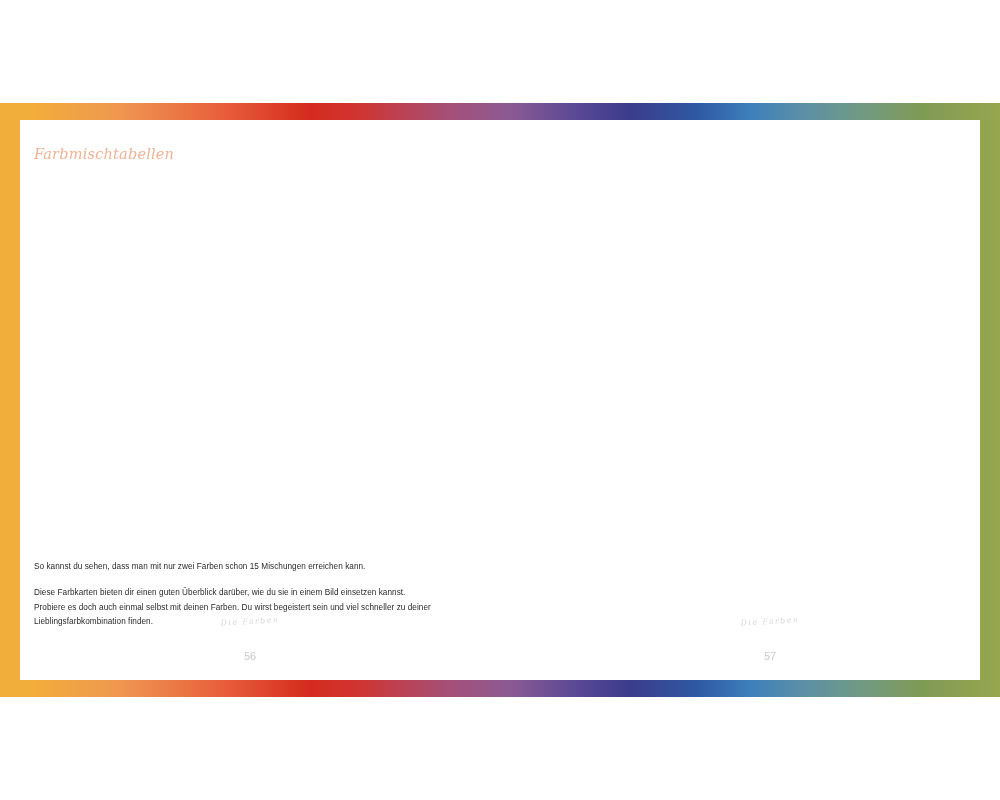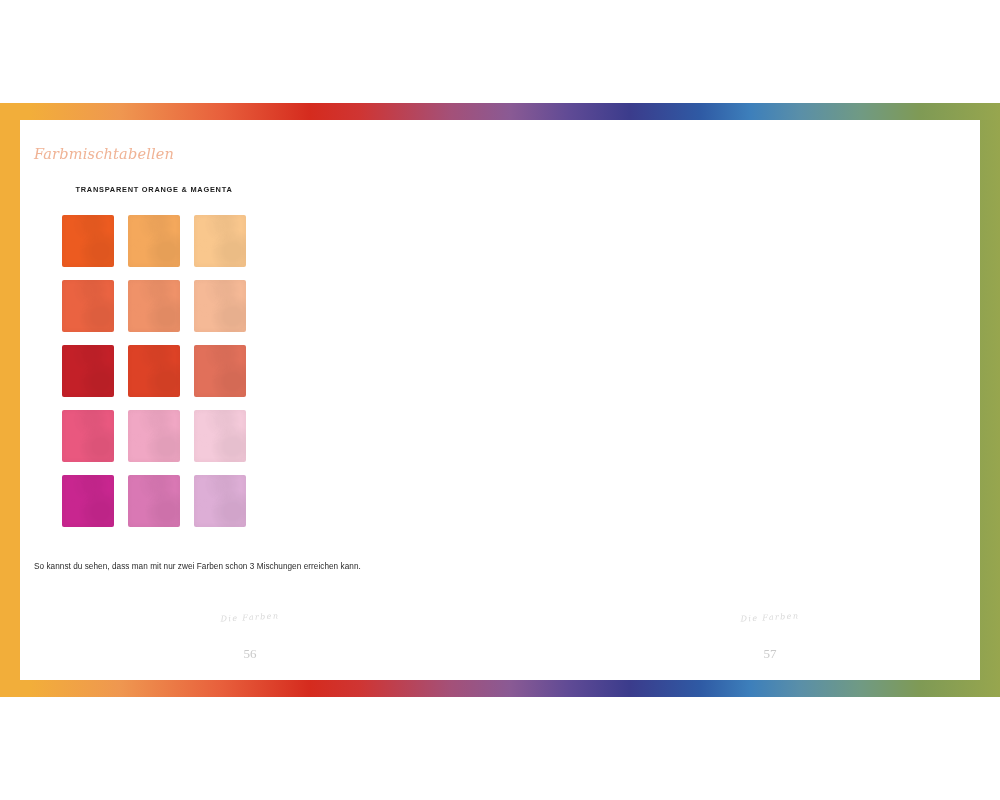--- a/index.html
+++ b/index.html
@@ -166,63 +166,44 @@
     font-family: "DejaVu Serif", serif;
     font-style: italic;
     font-size: 8px;
     color: #d9d9d9;
     letter-spacing: 1.4px;
     display: block;
     transform: rotate(-3deg);
     margin-bottom: 1px;
   }
   .folio-number {
-    font-family: Liberation Serif, serif;
-    font-size: 13px;
+    font-family: Liberation Sans, sans-serif;
+    font-size: 11px;
     color: #c9c9c9;
     display: block;
     margin-top: 24px;
   }
 </style>
 </head>
 <body>
 
 <div class="screen">
 
   <div class="spread-frame">
     <div class="spread-inner">
 
       <div class="page page-left">
 
         <div class="section-title">Farbmischtabellen</div>
 
-        <div class="group group-a">
-          <div class="group-title">TRANSPARENT ORANGE &amp; MAGENTA</div>
-          <div class="swatch-grid">
-              <div class="swatch" style="background: rgb(236, 91, 32);"></div>
-              <div class="swatch" style="background: rgb(244, 168, 92);"></div>
-              <div class="swatch" style="background: rgb(249, 199, 141);"></div>
-              <div class="swatch" style="background: rgb(234, 99, 65);"></div>
-              <div class="swatch" style="background: rgb(239, 146, 105);"></div>
-              <div class="swatch" style="background: rgb(245, 185, 150);"></div>
-              <div class="swatch" style="background: rgb(195, 32, 40);"></div>
-              <div class="swatch" style="background: rgb(221, 66, 38);"></div>
-              <div class="swatch" style="background: rgb(225, 112, 90);"></div>
-              <div class="swatch" style="background: rgb(233, 88, 127);"></div>
-              <div class="swatch" style="background: rgb(240, 167, 196);"></div>
-              <div class="swatch" style="background: rgb(244, 202, 218);"></div>
-              <div class="swatch" style="background: rgb(200, 38, 143);"></div>
-              <div class="swatch" style="background: rgb(217, 120, 180);"></div>
-              <div class="swatch" style="background: rgb(221, 174, 214);"></div>
-            </div>
-        </div>
 
 
         <div class="body-copy">
-          <p>So kannst du sehen, dass man mit nur zwei Farben schon 3 Mischungen erreichen kann.</p>
+          <p>So kannst du sehen, dass man mit nur zwei Farben schon 15 Mischungen erreichen kann.</p>
+          <p>Diese Farbkarten bieten dir einen guten Überblick darüber, wie du sie in einem Bild einsetzen kannst. Probiere es doch auch einmal selbst mit deinen Farben. Du wirst begeistert sein und viel schneller zu deiner Lieblingsfarbkombination finden.</p>
         </div>
 
         <div class="folio folio-left">
           <span class="folio-label">Die Farben</span>
           <span class="folio-number">56</span>
         </div>
       </div>
 
       <div class="page page-right">
 

